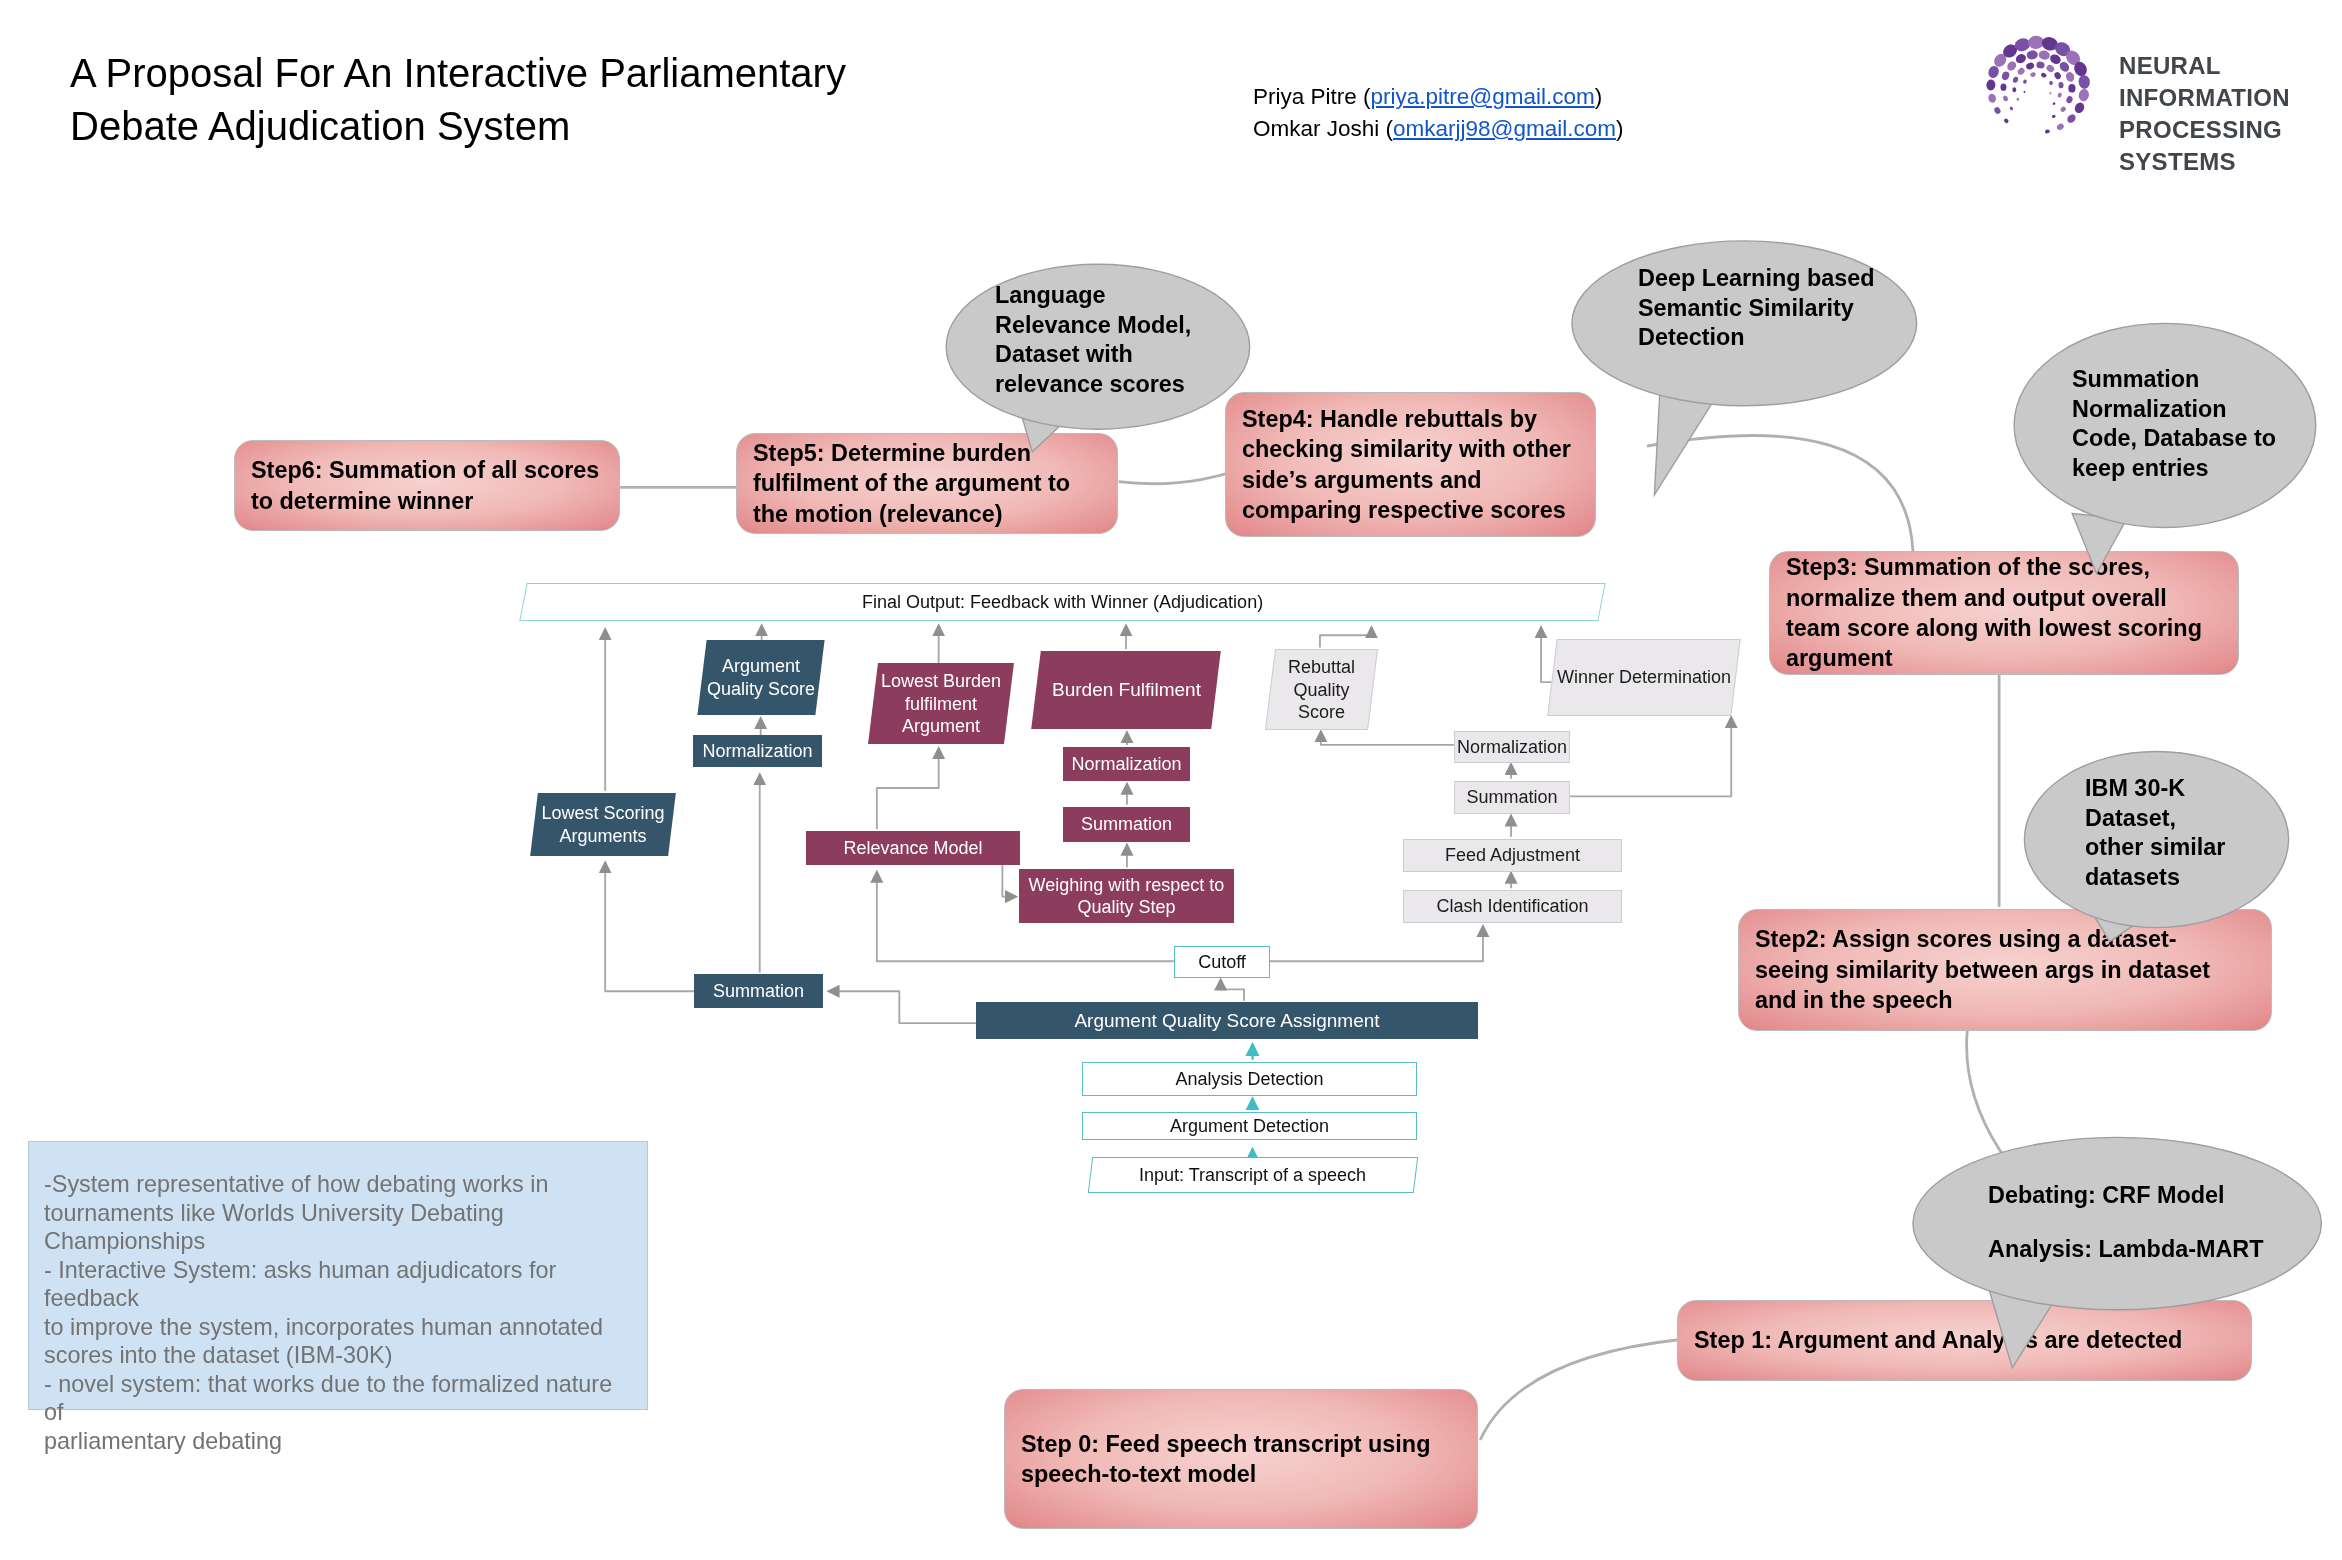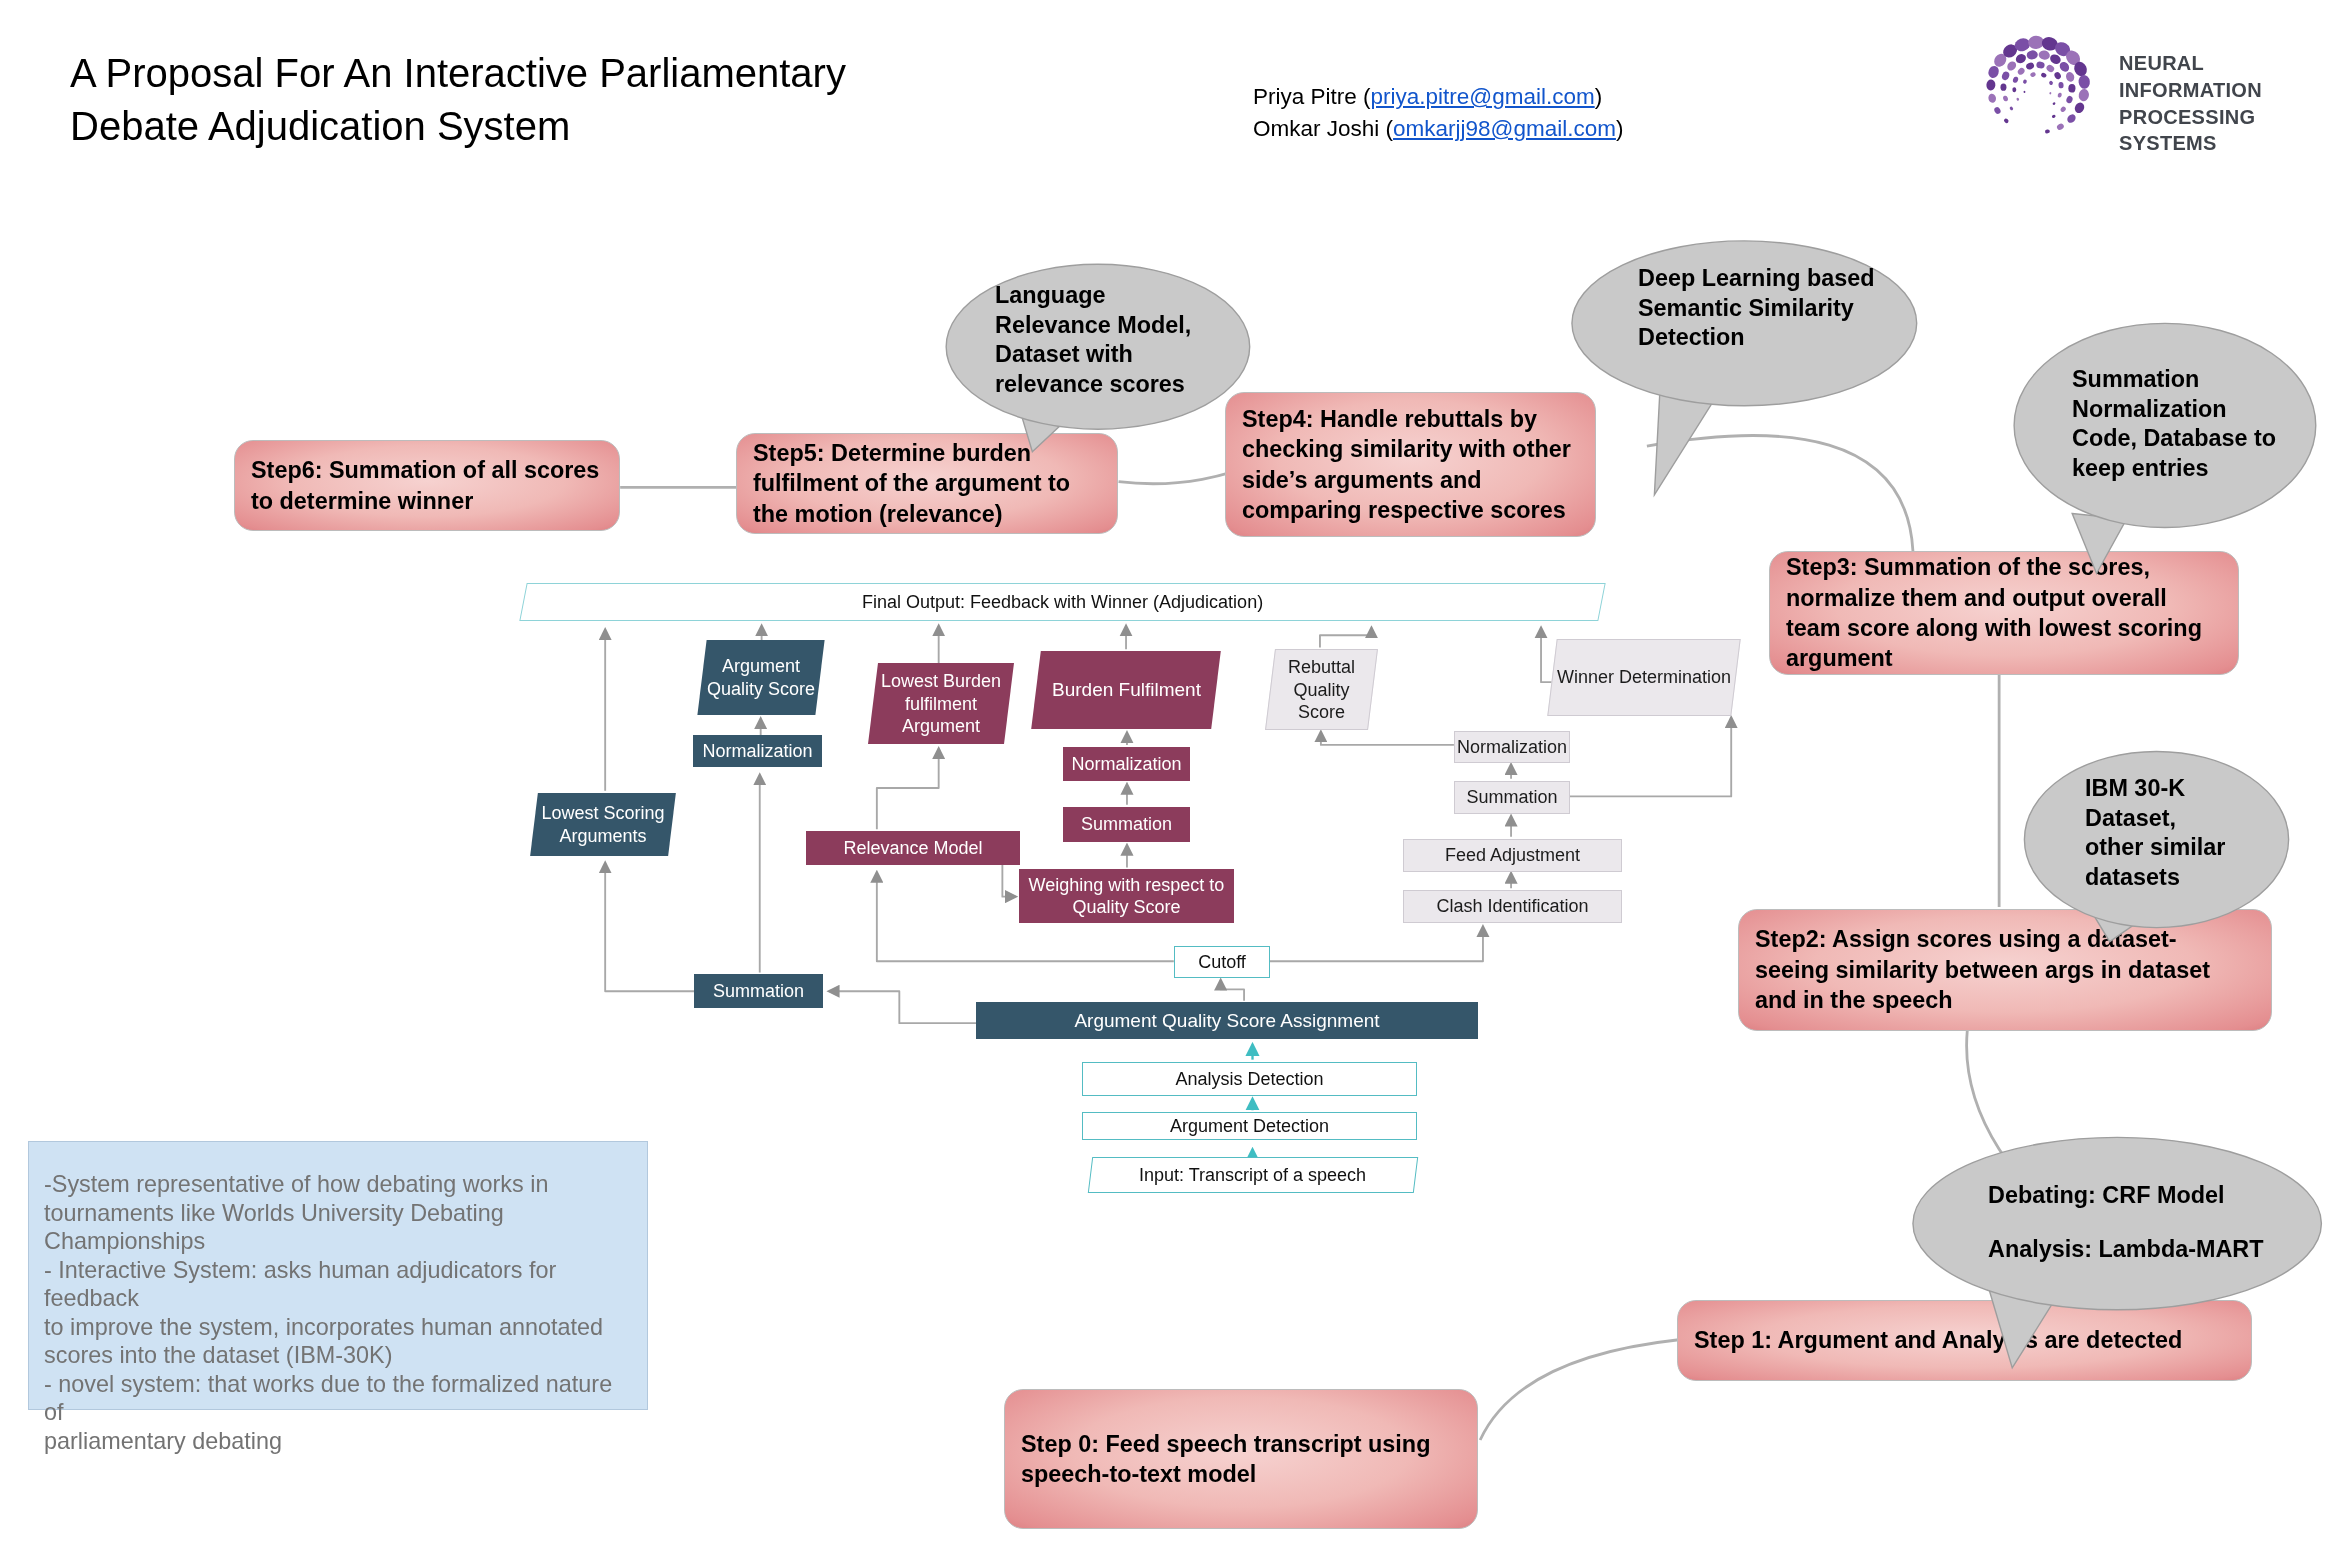--- a/index.html
+++ b/index.html
@@ -7,21 +7,21 @@
     --bubble_border:#9e9e9e; --note_bg:#cfe2f3; --link:#1155cc; --wire:#a8a8a8;
   }
   *{margin:0;padding:0;box-sizing:border-box}
   html,body{width:2342px;height:1561px;background:#fff;overflow:hidden;
     font-family:"Liberation Sans","DejaVu Sans",sans-serif;}
   .abs{position:absolute}
   
   .title{left:70px;top:47px;width:1077px;font-size:40px;line-height:1.32;color:#000;white-space:pre-line}
   .authors{left:1253px;top:81px;font-size:22.5px;line-height:1.42;color:#000}
   .authors a{color:var(--link);text-decoration:underline;cursor:pointer}
-  .logo-text{left:2119px;top:50px;font-size:20px;font-weight:bold;line-height:1.34;color:#41454c;letter-spacing:0.3px;white-space:pre-line}
+  .logo-text{left:2119px;top:50px;font-size:24px;font-weight:bold;line-height:1.34;color:#41454c;letter-spacing:0.3px;white-space:pre-line}
   
   .note{left:28px;top:1141px;width:620px;height:269px;background:var(--note_bg);
     border:1.4px solid #b2c8dd;font-size:23.4px;line-height:1.22;color:#737373;
     padding:28px 15px;white-space:pre-line}
   
   .step{border:0.9px solid #bcbcbc;border-radius:19px;display:flex;align-items:center;
     font-weight:bold;font-size:23.4px;color:#000;padding:9.4px 16px;line-height:1.3;
     background:radial-gradient(85% 95% at 50% 45%, #f6d2d0 0%, #f0b9b6 42%, #e48e90 76%, #c95c63 100%);}
   
   .node{display:flex;align-items:center;justify-content:center;text-align:center;
@@ -221,21 +221,21 @@
 <div class="abs node maroon" style="left:1063px;top:747px;width:127px;height:34px">
     <span>Normalization</span>
   </div>
 <div class="abs node maroon" style="left:1063px;top:807px;width:127px;height:35px">
     <span>Summation</span>
   </div>
 <div class="abs node maroon" style="left:806px;top:831px;width:214px;height:34px">
     <span>Relevance Model</span>
   </div>
 <div class="abs node maroon" style="left:1019px;top:869px;width:215px;height:54px">
-    <span>Weighing with respect to Quality Score</span>
+    <span>Weighing with respect to Quality Step</span>
   </div>
 
 <div class="abs node lite sk" style="left:1270px;top:649px;width:103px;height:81px">
     <span>Rebuttal Quality Score</span>
   </div>
 <div class="abs node lite sk" style="left:1552px;top:639px;width:184px;height:77px">
     <span>Winner Determination</span>
   </div>
 <div class="abs node lite" style="left:1454px;top:731px;width:116px;height:32px">
     <span>Normalization</span>

